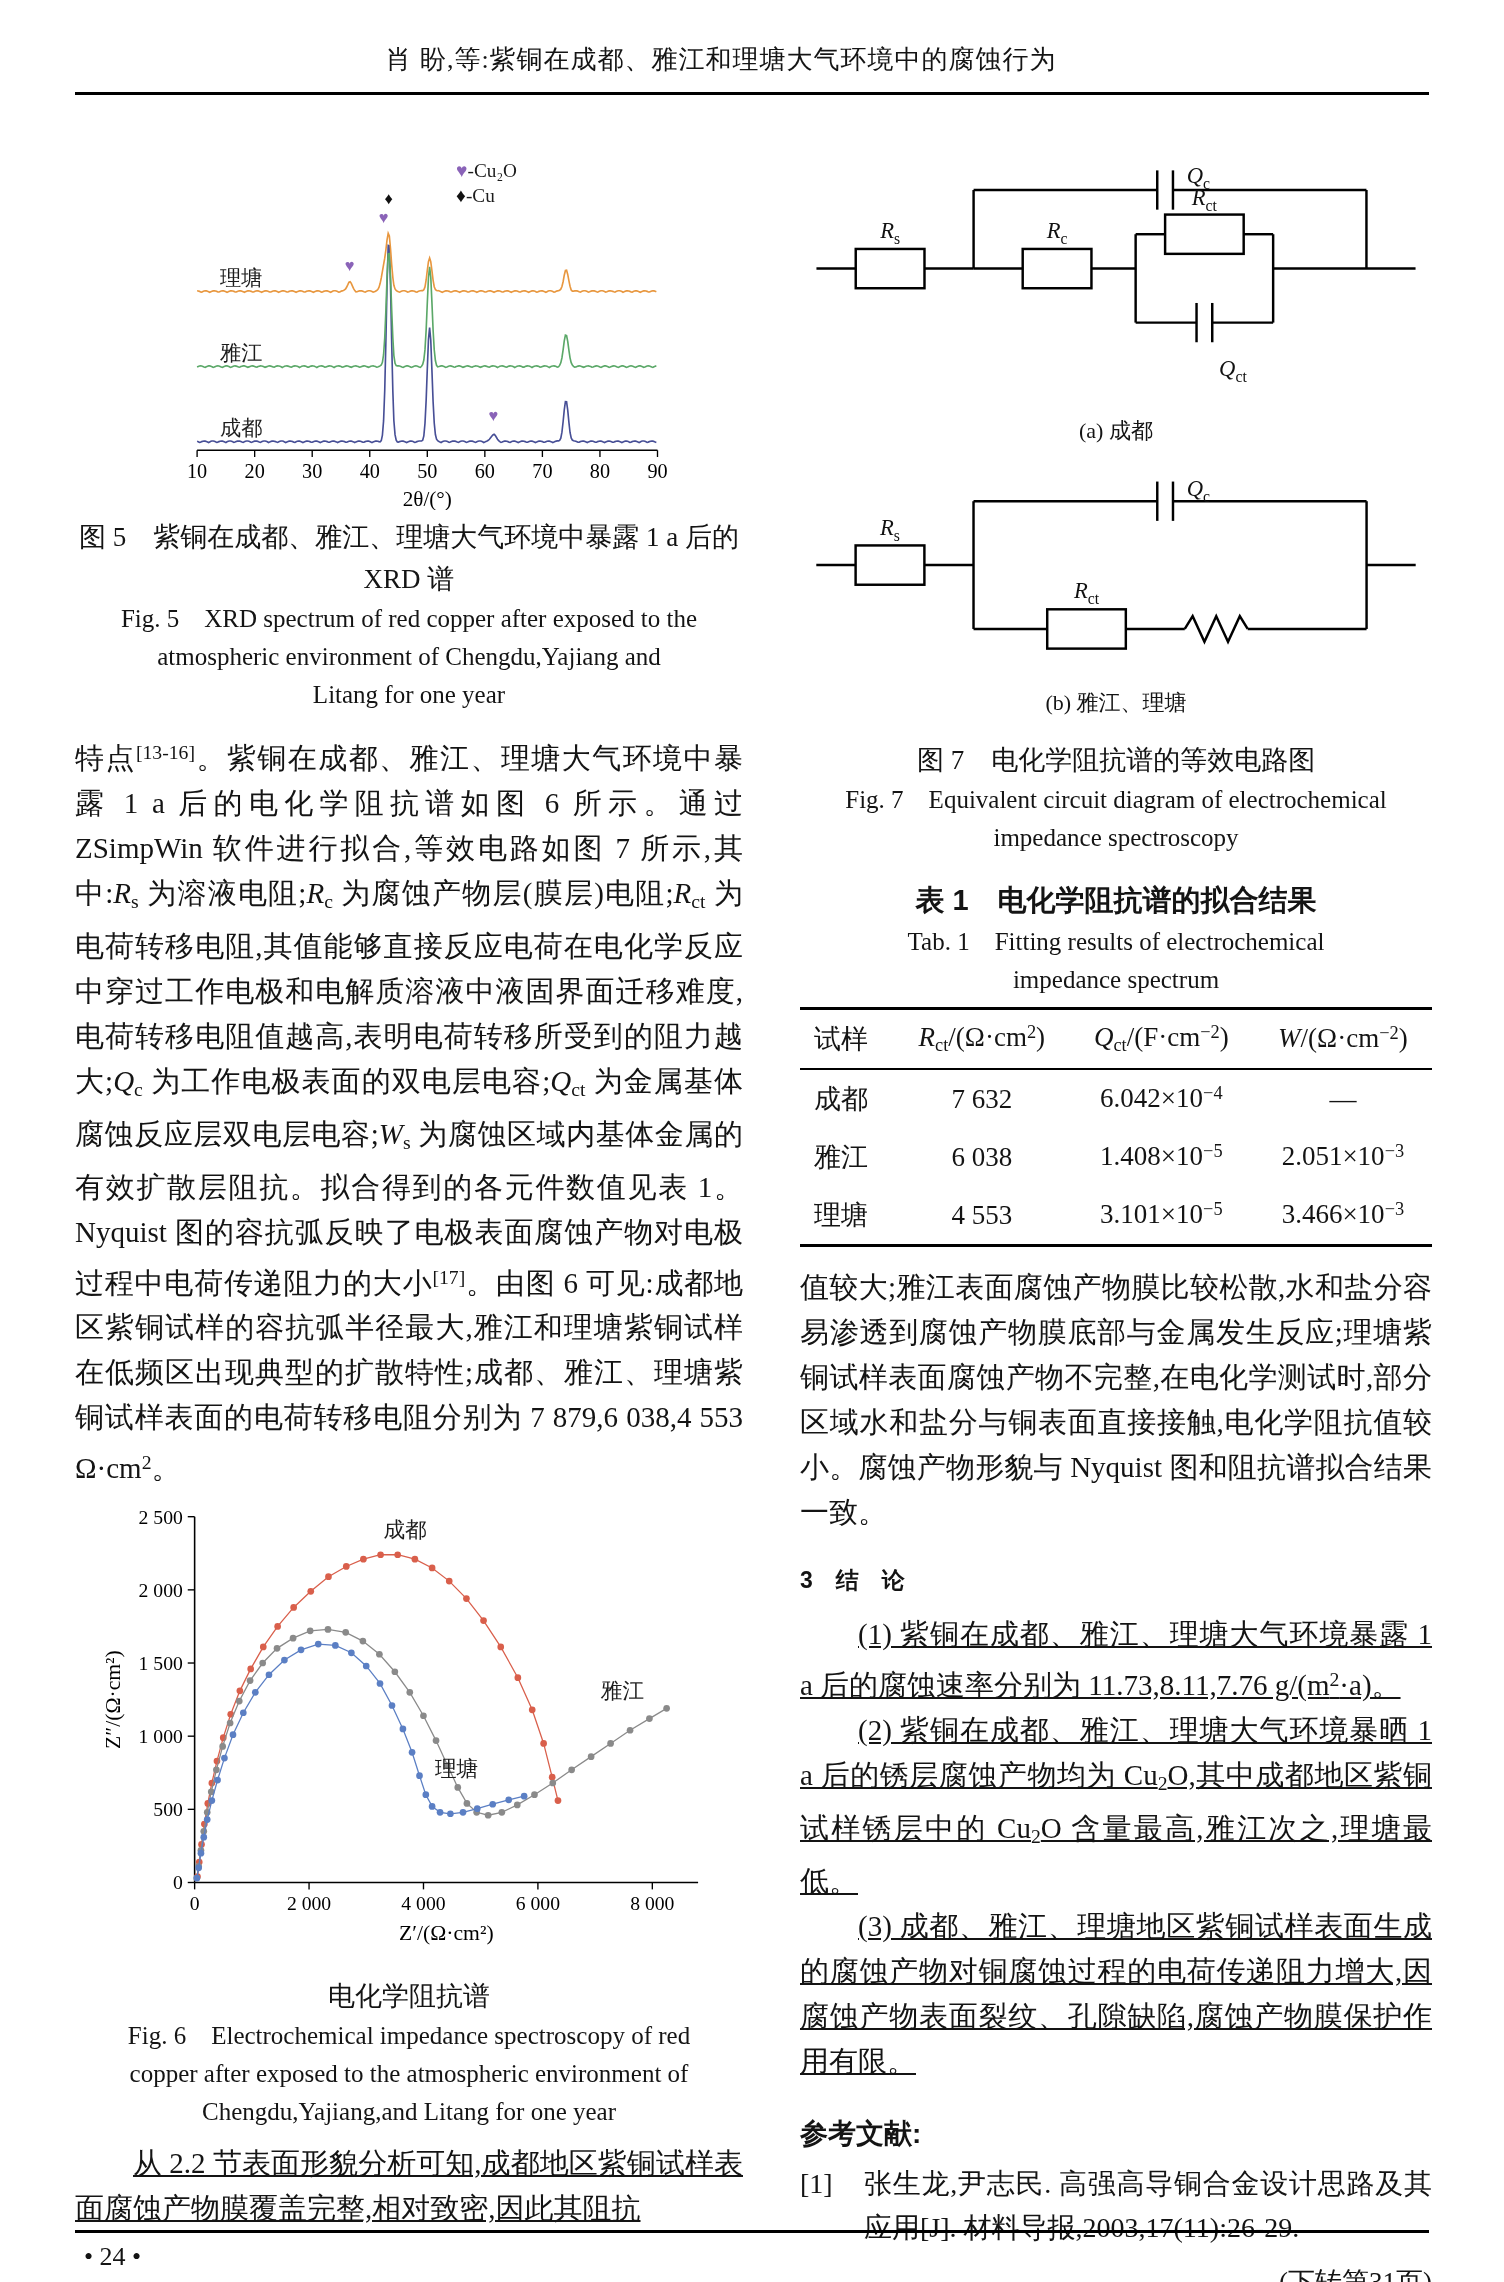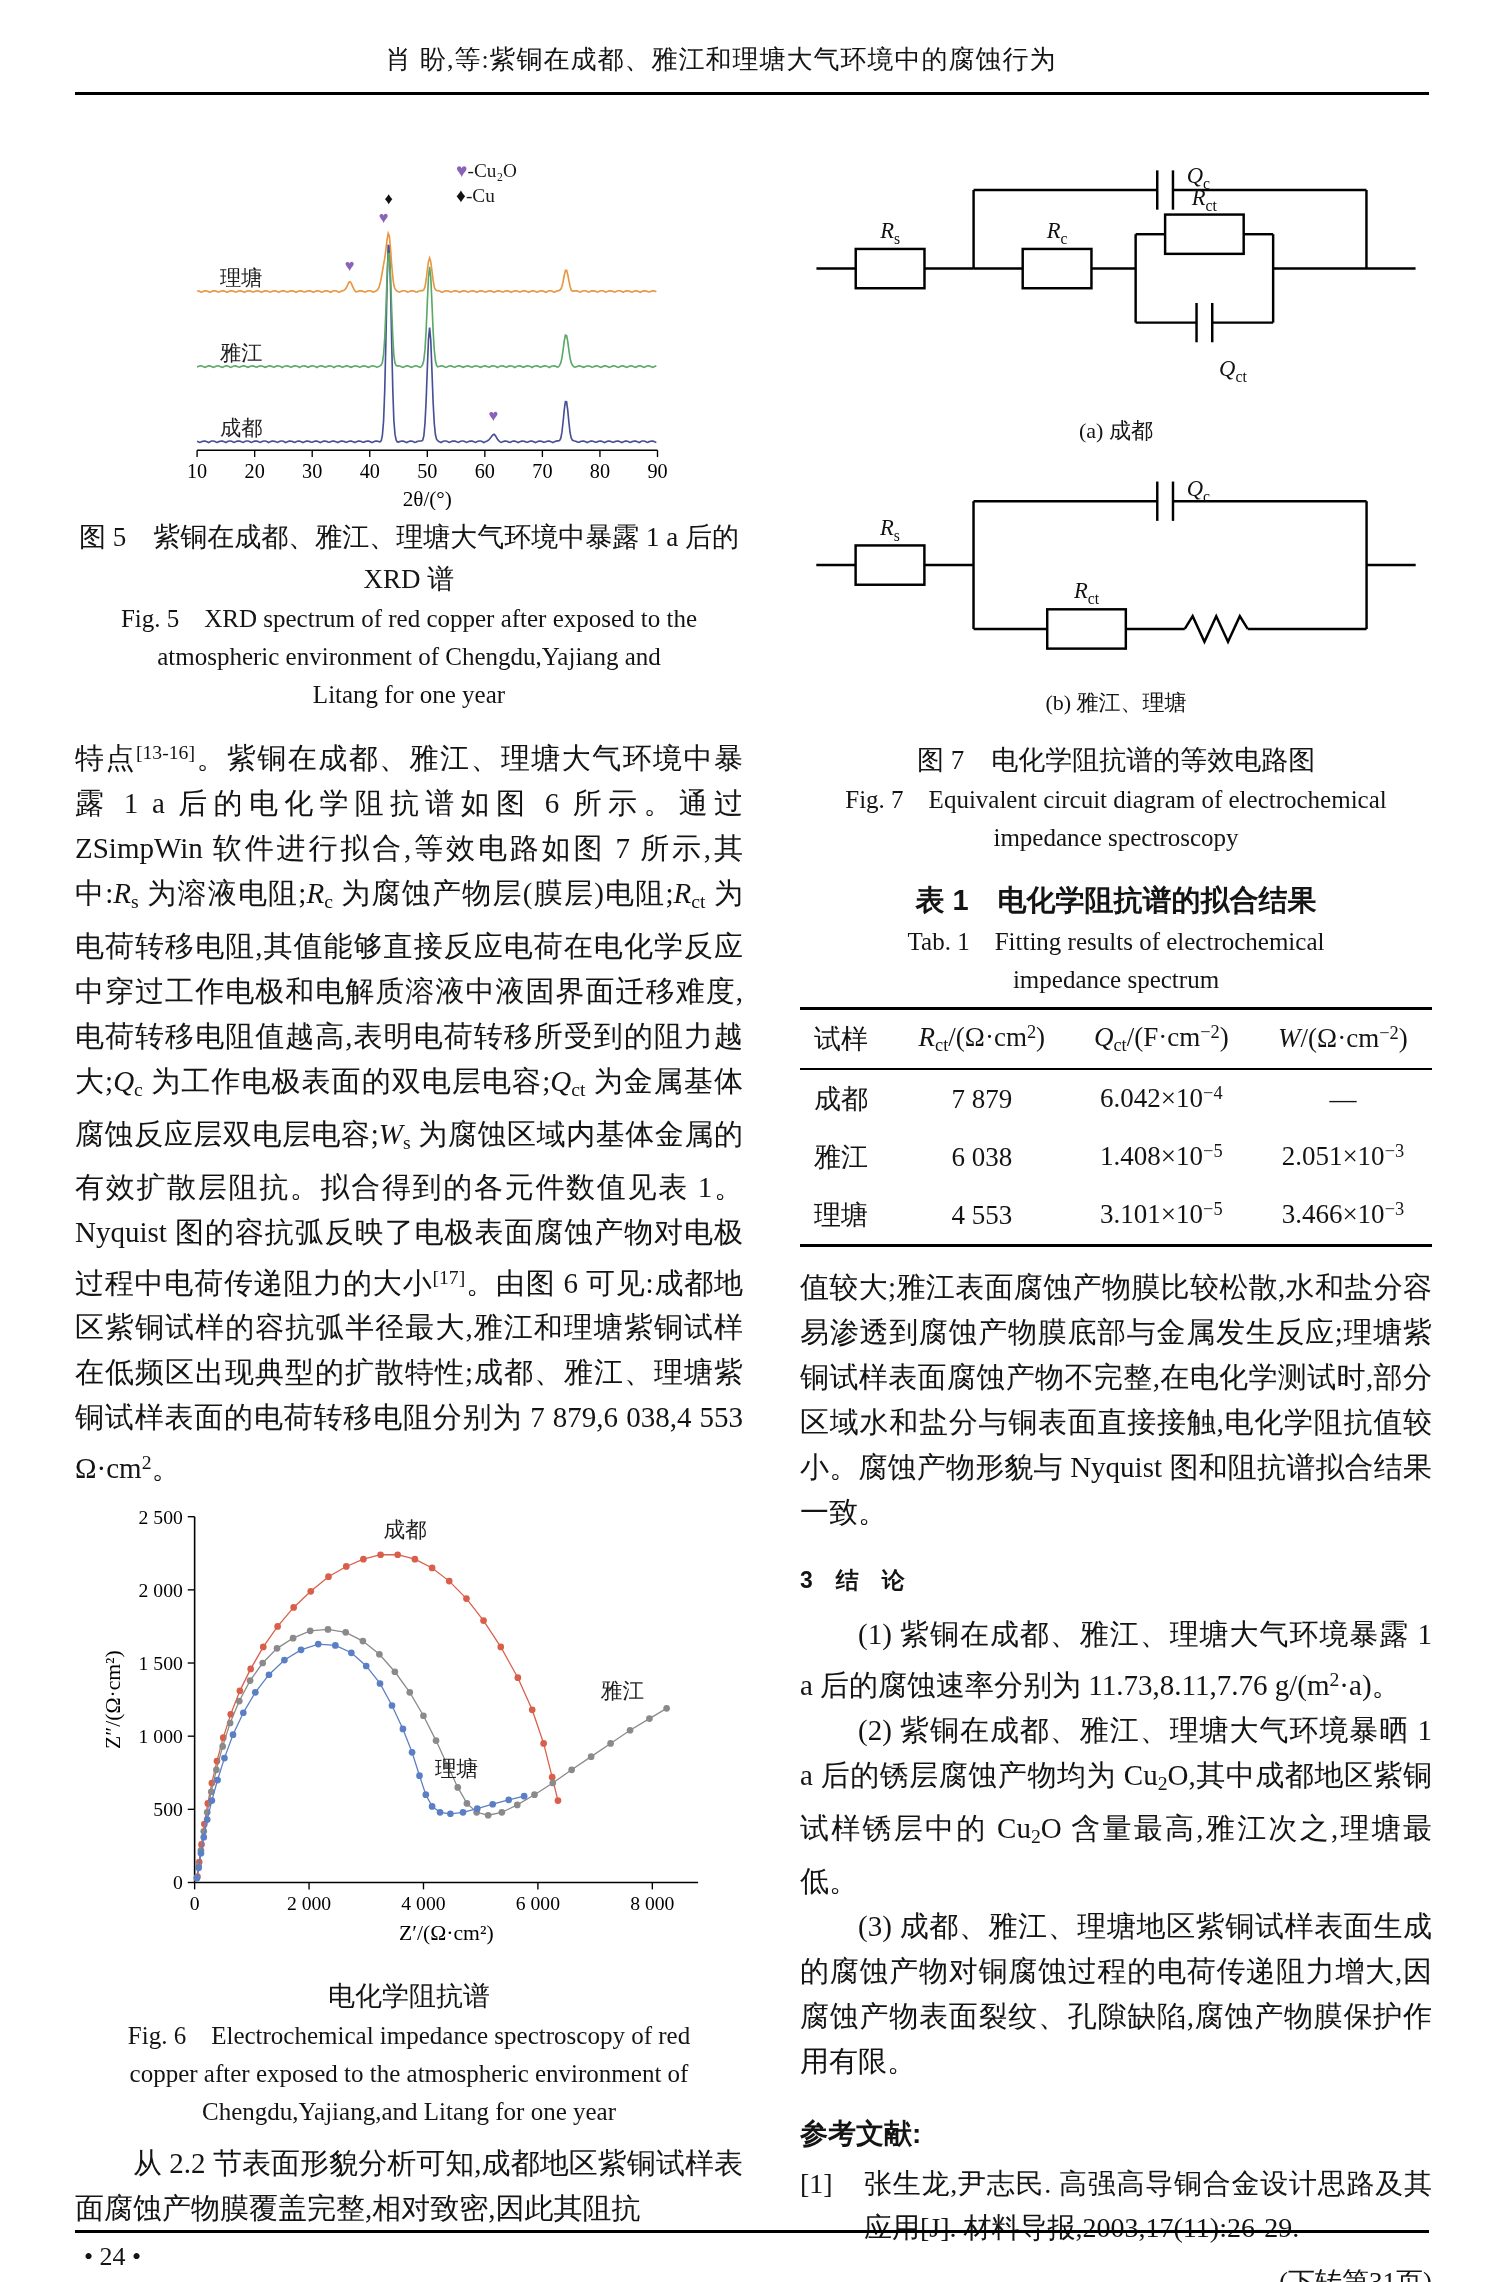--- a/index.html
+++ b/index.html
@@ -16,21 +16,21 @@
     font-size:26px; letter-spacing:1px; }
   .head-rule { position:absolute; top:92px; left:75px; width:1354px; border-top:3px solid #000; }
   .foot-rule { position:absolute; top:2230px; left:75px; width:1354px; border-top:3px solid #000; }
   .page-number { position:absolute; top:2242px; left:84px; font-size:26px; }
 
   .col { position:absolute; top:118px; }
   .col-left  { left:75px;  width:668px; }
   .col-right { left:800px; width:632px; }
 
   .body-text { font-size:29px; line-height:45px; text-align:justify; }
-  .indent { text-indent:58px; }
+  .indent { text-indent:58px;text-decoration:underline; }
   sub { font-size:68%; vertical-align:-0.25em; }
   sup { font-size:68%; vertical-align:0.45em; }
 
   figure { display:block; }
   .fig-svg { display:block; margin:0 auto; }
   svg text { font-family:"Liberation Serif", serif; }
 
   .cap-cn { text-align:center; font-size:27px; line-height:42px; }
   .cap-en { text-align:center; font-size:25px; line-height:38px; }
   .subcap { text-align:center; font-size:22px; line-height:40px; margin-bottom:6px; }
@@ -349,21 +349,21 @@
           <tr>
             <th>试样</th>
             <th><i>R</i><sub>ct</sub>/(Ω·cm<sup>2</sup>)</th>
             <th><i>Q</i><sub>ct</sub>/(F·cm<sup>−2</sup>)</th>
             <th><i>W</i>/(Ω·cm<sup>−2</sup>)</th>
           </tr>
         </thead>
         <tbody>
           <tr>
             <td>成都</td>
-            <td>7 879</td>
+            <td>7 632</td>
             <td>6.042×10<sup>−4</sup></td>
             <td>—</td>
           </tr>
           <tr>
             <td>雅江</td>
             <td>6 038</td>
             <td>1.408×10<sup>−5</sup></td>
             <td>2.051×10<sup>−3</sup></td>
           </tr>
           <tr class="last">

